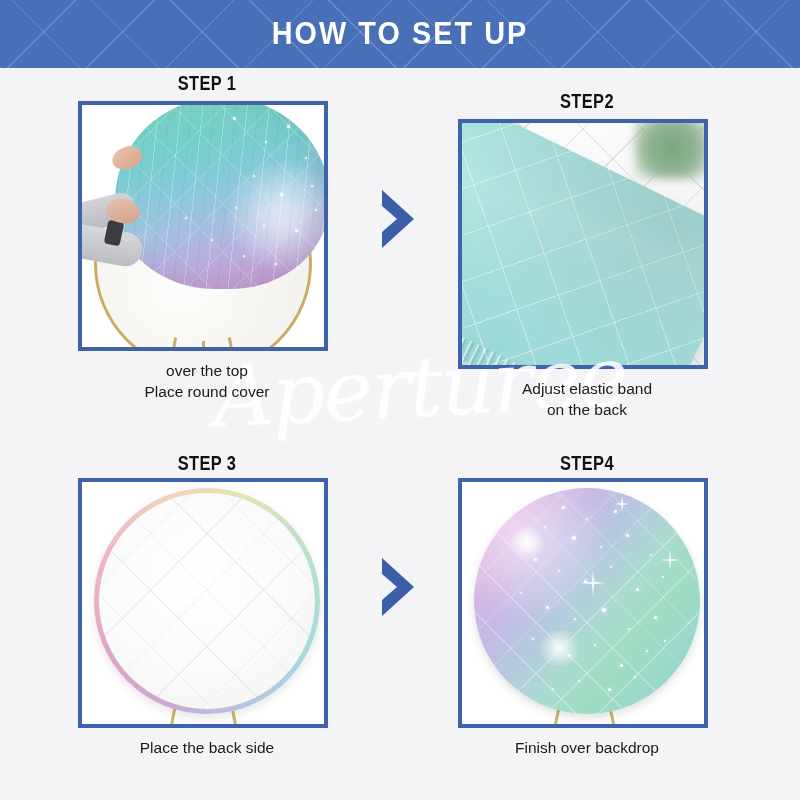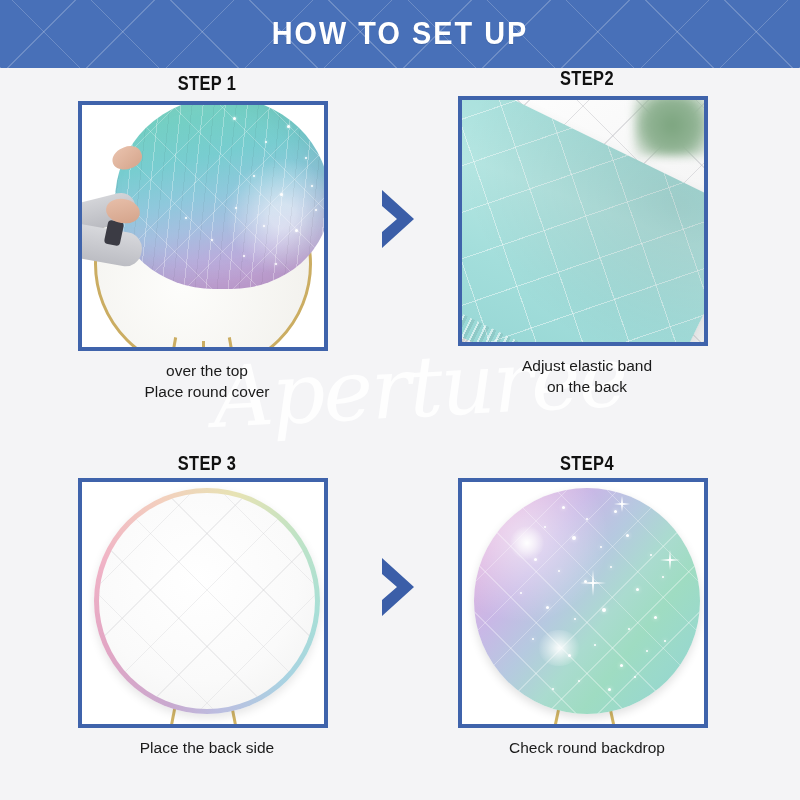--- a/index.html
+++ b/index.html
@@ -342,21 +342,21 @@
     <div>Place round cover</div>
   </div>
 </div>
 
 <div class="chevron" style="left:370px; top:186px;">
   <svg width="54" height="66" viewBox="0 0 54 66" aria-hidden="true">
     <path d="M12 4 L44 33 L12 62 L12 46 L27 33 L12 20 Z" fill="#3b5ea8"></path>
   </svg>
 </div>
 
-<div class="panel" style="left:458px; top:67px; width:258px; height:330px;">
+<div class="panel" style="left:458px; top:90px; width:258px; height:330px;">
   <div class="panel-title" style="top:0;">STEP2</div>
   <div class="frame" style="left:0; top:29px;">
     <div class="photo">
       <div class="s2-white">
         <div class="s2-white-quilt"></div>
       </div>
       <div class="s2-teal">
         <div class="s2-teal-quilt"></div>
         <div class="s2-shade"></div>
         <div class="s2-elastic"></div>
@@ -438,15 +438,15 @@
           <i style="left:190px; top:152px; width:2px; height:2px;"></i>
           <i style="left:78px; top:200px; width:2px; height:2px;"></i>
         </div>
         <div class="sparkle" style="left:106px; top:82px; width:26px; height:26px;"></div>
         <div class="sparkle" style="left:186px; top:62px; width:20px; height:20px;"></div>
         <div class="sparkle" style="left:140px; top:8px; width:16px; height:16px;"></div>
       </div>
     </div>
   </div>
   <div class="caption" style="top:285px;">
-    <div>Check round backdrop</div>
+    <div>Finish over backdrop</div>
   </div>
 </div>
 
 </body></html>

